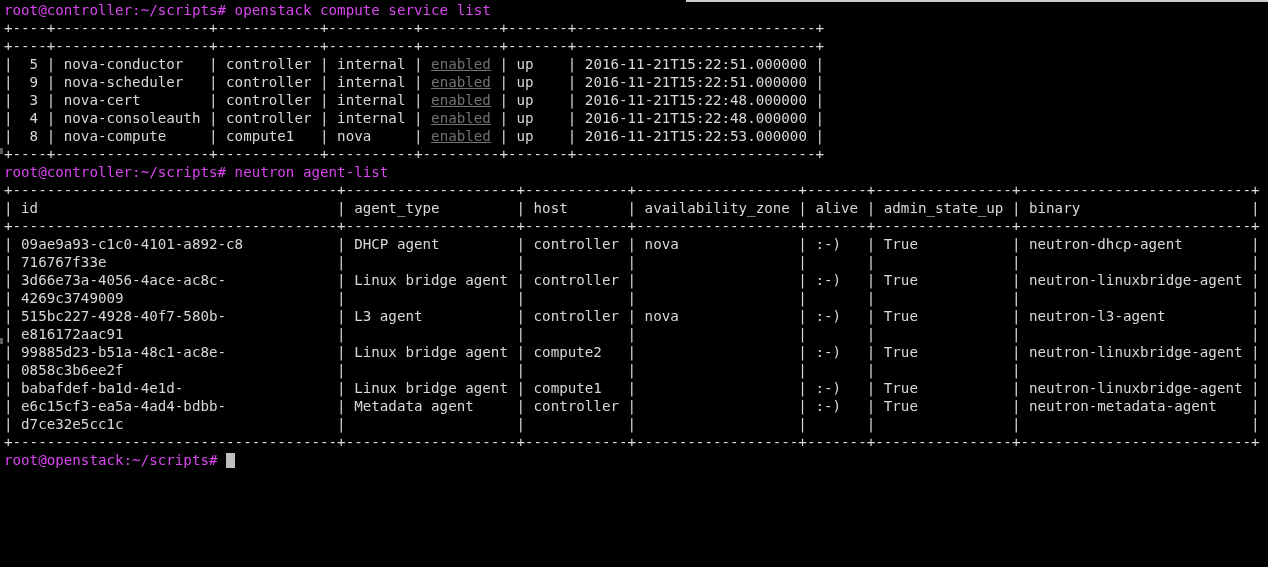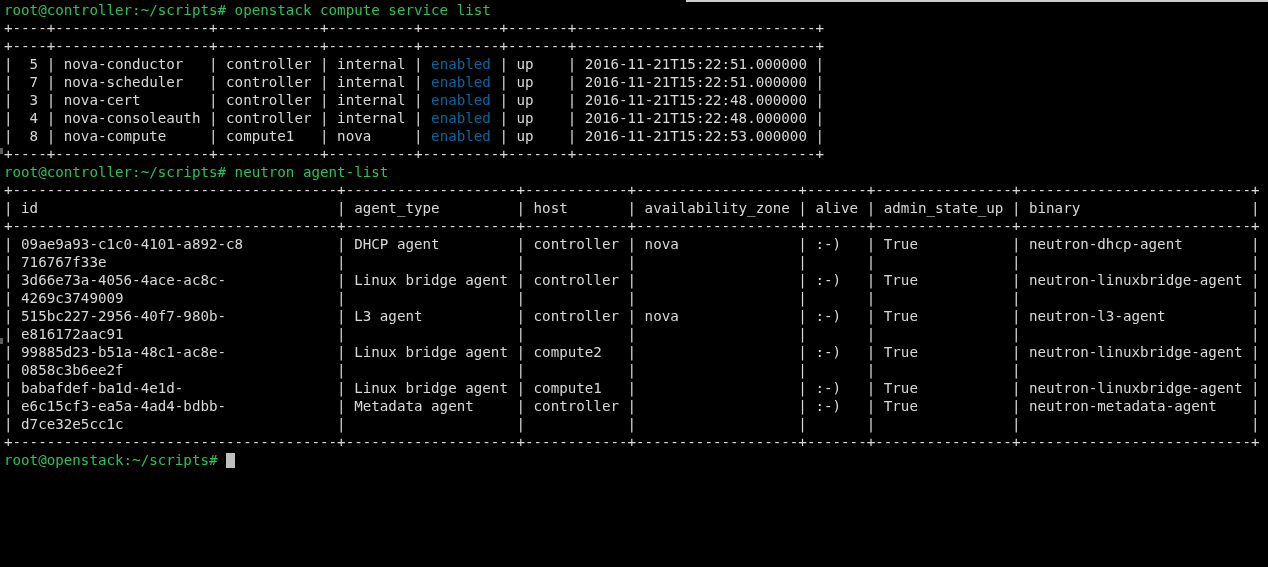--- a/index.html
+++ b/index.html
@@ -26,22 +26,22 @@
     left: 4px;
     top: 1px;
     width: 1260px;
   }
   .line {
     height: 18px;
     white-space: pre;
     font-family: "DejaVu Sans Mono", "Liberation Mono", monospace;
     color: #d8d8d8;
   }
-  .line.prompt { color: #22c55e; }
-  .grn { color: #0369a1; }
+  .line.prompt { color: #d946ef; }
+  .grn { color: #737373; text-decoration: underline; }
   .cursor-line { position: relative; }
   .cursor {
     display: inline-block;
     width: 9px;
     height: 15px;
     background: #bfbfbf;
     vertical-align: -3px;
   }
   
   .top-rule {
@@ -84,38 +84,38 @@
   </div>
 
   <div class="screen">
 
     <div class="line prompt">root@controller:~/scripts# openstack compute service list</div>
 
     <div class="line">+----+------------------+------------+----------+---------+-------+----------------------------+</div>
     <div class="line">+----+------------------+------------+----------+---------+-------+----------------------------+</div>
 
     <div class="line"><span>|  5 | nova-conductor   | controller | internal | </span><span class="grn">enabled</span><span> | up    | 2016-11-21T15:22:51.000000 |</span></div>
-    <div class="line"><span>|  7 | nova-scheduler   | controller | internal | </span><span class="grn">enabled</span><span> | up    | 2016-11-21T15:22:51.000000 |</span></div>
+    <div class="line"><span>|  9 | nova-scheduler   | controller | internal | </span><span class="grn">enabled</span><span> | up    | 2016-11-21T15:22:51.000000 |</span></div>
     <div class="line"><span>|  3 | nova-cert        | controller | internal | </span><span class="grn">enabled</span><span> | up    | 2016-11-21T15:22:48.000000 |</span></div>
     <div class="line"><span>|  4 | nova-consoleauth | controller | internal | </span><span class="grn">enabled</span><span> | up    | 2016-11-21T15:22:48.000000 |</span></div>
     <div class="line"><span>|  8 | nova-compute     | compute1   | nova     | </span><span class="grn">enabled</span><span> | up    | 2016-11-21T15:22:53.000000 |</span></div>
 
     <div class="line">+----+------------------+------------+----------+---------+-------+----------------------------+</div>
 
     <div class="line prompt">root@controller:~/scripts# neutron agent-list</div>
 
     <div class="line">+--------------------------------------+--------------------+------------+-------------------+-------+----------------+---------------------------+</div>
     <div class="line">| id                                   | agent_type         | host       | availability_zone | alive | admin_state_up | binary                    |</div>
     <div class="line">+--------------------------------------+--------------------+------------+-------------------+-------+----------------+---------------------------+</div>
 
     <div class="line">| 09ae9a93-c1c0-4101-a892-c8           | DHCP agent         | controller | nova              | :-)   | True           | neutron-dhcp-agent        |</div>
     <div class="line">| 716767f33e                           |                    |            |                   |       |                |                           |</div>
     <div class="line">| 3d66e73a-4056-4ace-ac8c-             | Linux bridge agent | controller |                   | :-)   | True           | neutron-linuxbridge-agent |</div>
     <div class="line">| 4269c3749009                         |                    |            |                   |       |                |                           |</div>
-    <div class="line">| 515bc227-2956-40f7-980b-             | L3 agent           | controller | nova              | :-)   | True           | neutron-l3-agent          |</div>
+    <div class="line">| 515bc227-4928-40f7-580b-             | L3 agent           | controller | nova              | :-)   | True           | neutron-l3-agent          |</div>
     <div class="line">| e816172aac91                         |                    |            |                   |       |                |                           |</div>
     <div class="line">| 99885d23-b51a-48c1-ac8e-             | Linux bridge agent | compute2   |                   | :-)   | True           | neutron-linuxbridge-agent |</div>
     <div class="line">| 0858c3b6ee2f                         |                    |            |                   |       |                |                           |</div>
     <div class="line">| babafdef-ba1d-4e1d-                  | Linux bridge agent | compute1   |                   | :-)   | True           | neutron-linuxbridge-agent |</div>
     <div class="line">| e6c15cf3-ea5a-4ad4-bdbb-             | Metadata agent     | controller |                   | :-)   | True           | neutron-metadata-agent    |</div>
     <div class="line">| d7ce32e5cc1c                         |                    |            |                   |       |                |                           |</div>
 
     <div class="line">+--------------------------------------+--------------------+------------+-------------------+-------+----------------+---------------------------+</div>
 
     <div class="line prompt cursor-line"><span>root@openstack:~/scripts#</span><span> </span><span class="cursor"></span></div>

